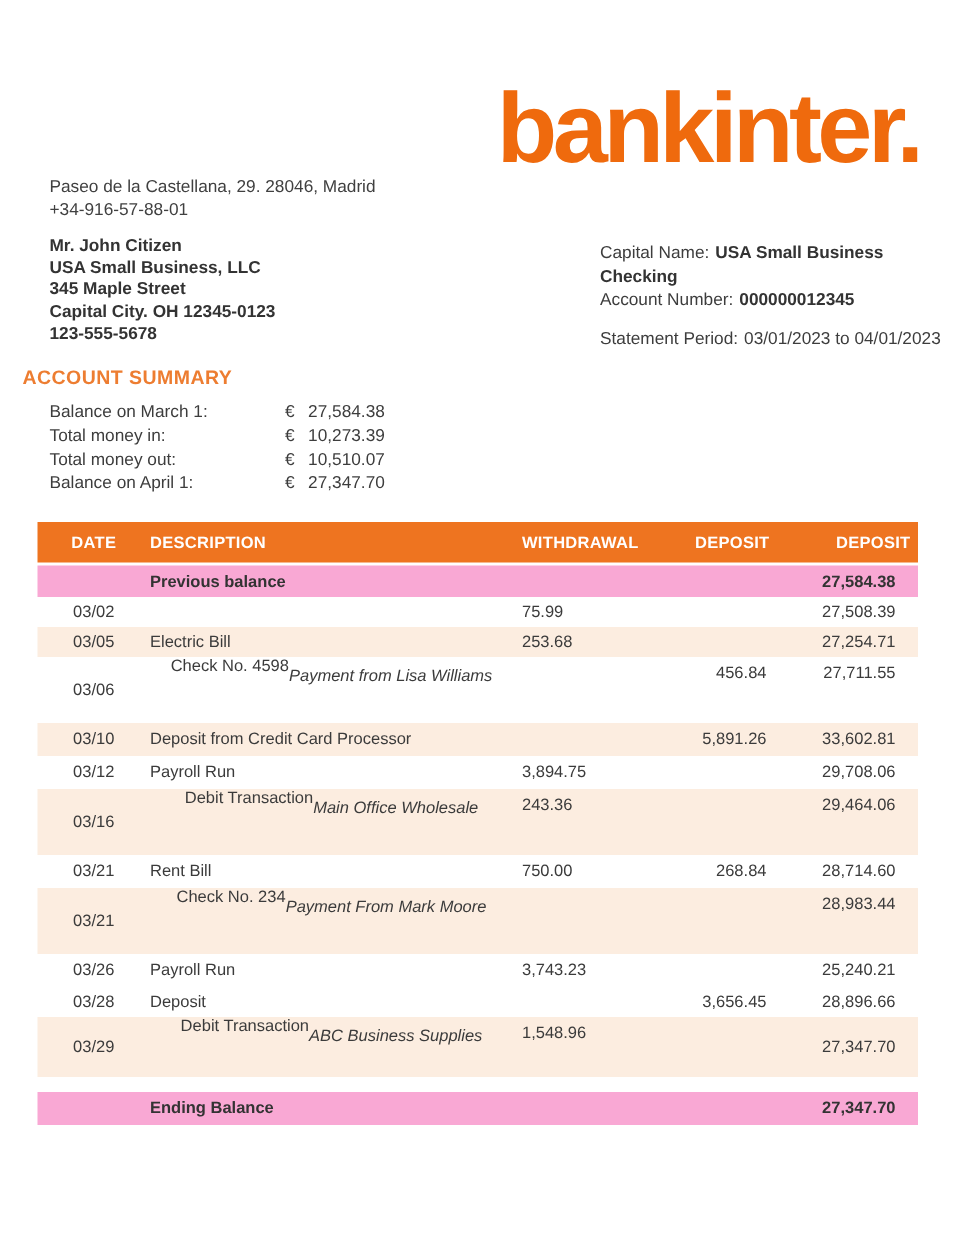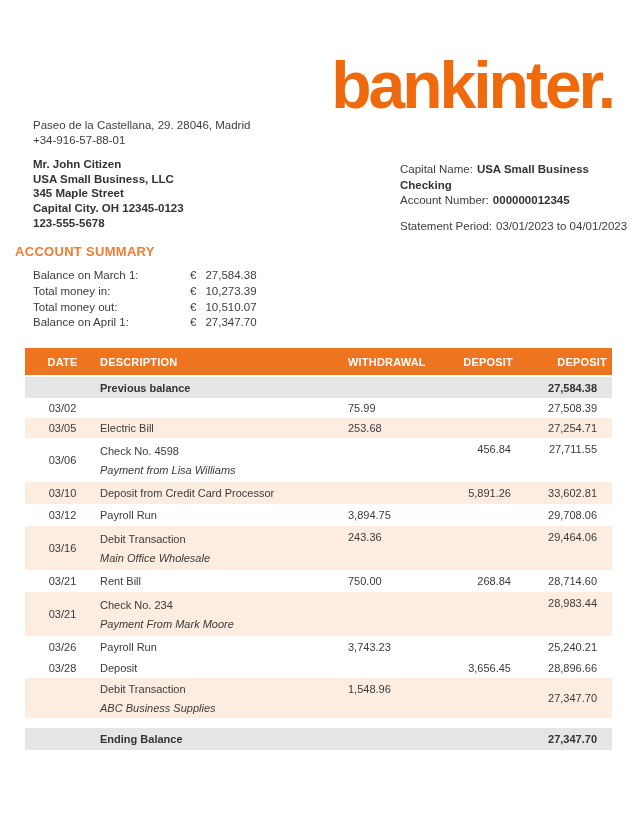--- a/index.html
+++ b/index.html
@@ -36,29 +36,29 @@
   .h-date{left:0;width:75px;justify-content:center;}
   .h-desc{left:75px;}
   .h-wd{left:323px;}
   .h-dep{left:380px;width:108px;justify-content:flex-end;}
   .h-bal{left:460px;width:122px;justify-content:flex-end;}
   .gap2{height:2px;}
   .gap10{height:10px;}
   .row{position:relative;}
   .h20{height:20px;} .h21{height:21px;} .h22{height:22px;padding-left:28px;} .h44{height:44px;} .h40{height:40px;}
   .band{background:#FCEDE0;}
-  .bandsum{background:#e5e5e5;}
+  .bandsum{background:#f9a8d4;}
   .c{position:absolute;top:0;height:100%;display:flex;align-items:center;color:#3b3b3b;}
   .c-date{left:0;width:75px;justify-content:center;}
   .c-desc{left:75px;right:270px;}
   .c-wd{left:323px;}
   .c-dep{left:380px;width:106px;justify-content:flex-end;}
   .c-bal{left:447px;width:125px;justify-content:flex-end;}
   .bold{font-weight:700;color:#333;}
-  .row.two .c-desc{flex-direction:column;align-items:flex-start;justify-content:center;}
+  .row.two .c-desc{flex-direction:row;align-items:flex-start;justify-content:center;}
   .row.two .desc2{font-style:italic;margin-top:7px;}
   .row.two .c-wd,.row.two .c-dep,.row.two .c-bal{align-items:flex-start;padding-top:5px;}
   .row.two.balmid .c-bal{align-items:center;padding-top:0;}
 </style>
 </head>
 <body>
 
 <div class="page">
 
   <div class="logo">bankinter.</div>
@@ -197,20 +197,21 @@
     </div>
 
     <div class="row h21">
       <div class="c c-date">03/28</div>
       <div class="c c-desc">Deposit</div>
       <div class="c c-dep">3,656.45</div>
       <div class="c c-bal">28,896.66</div>
     </div>
 
     <div class="row h40 two band balmid">
+      <div class="c c-date">03/29</div>
       <div class="c c-desc">
         <div>Debit Transaction</div>
         <div class="desc2">ABC Business Supplies</div>
       </div>
       <div class="c c-wd">1,548.96</div>
       <div class="c c-bal">27,347.70</div>
     </div>
 
     <div class="gap10"></div>
 

